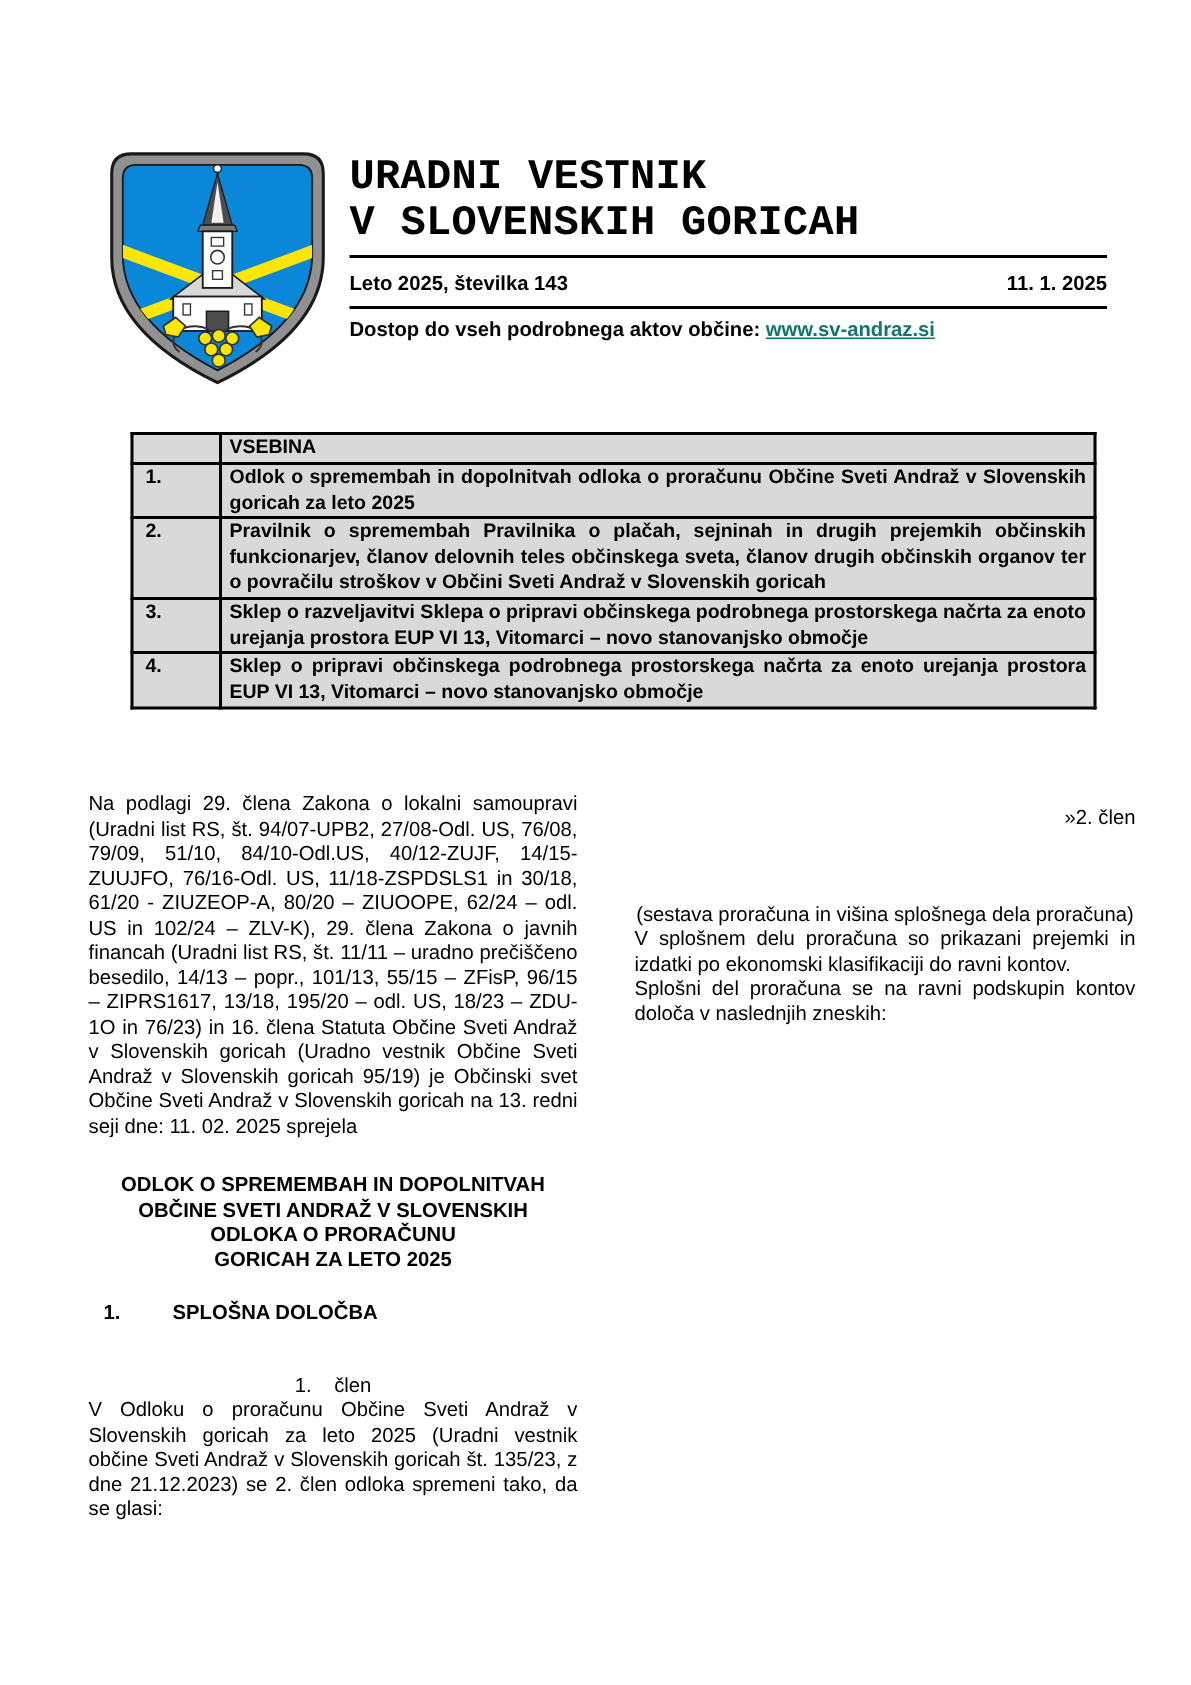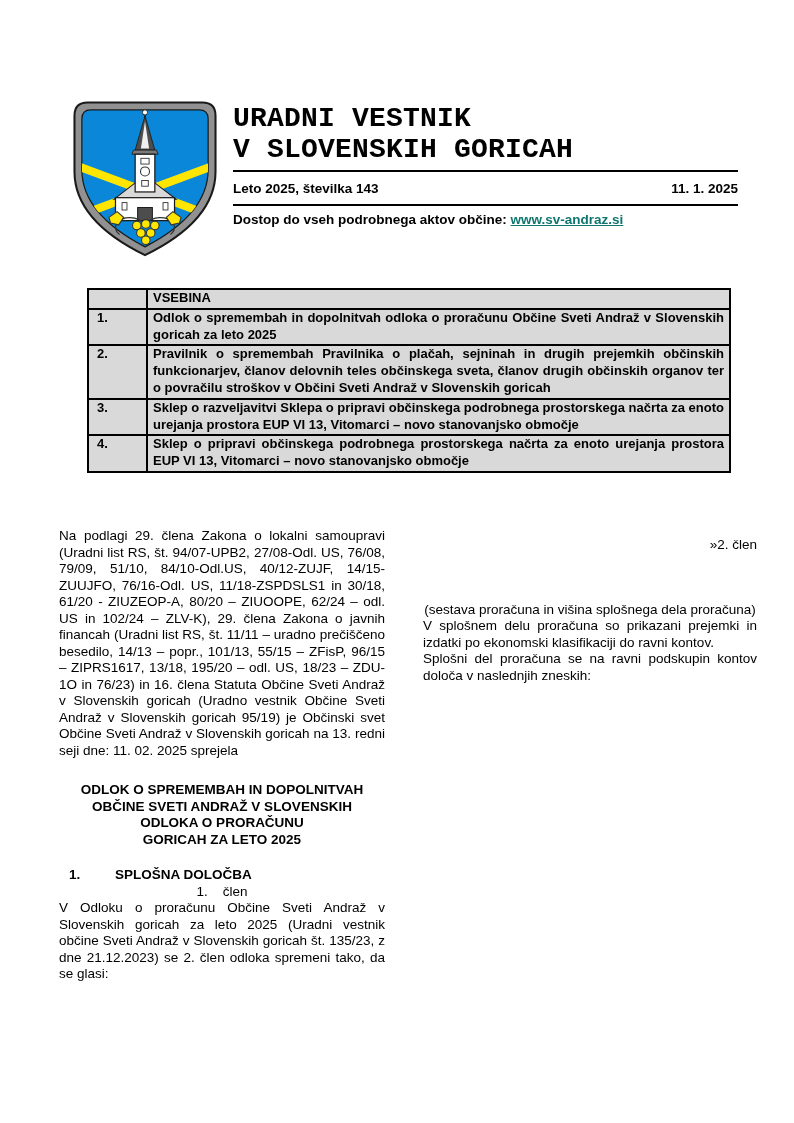--- a/index.html
+++ b/index.html
@@ -25,21 +25,21 @@
   .toc td.num{width:44px;padding-left:8px;}
   .toc td.txt{text-align:justify;}
   
   .col{position:absolute;font-size:13.5px;line-height:16.5px;}
   .col p{margin:0;text-align:justify;}
   .col-left{left:59px;top:528px;width:326px;}
   .col-right{left:423px;top:537px;width:334px;}
   .decree-title{margin-top:23px;text-align:center;font-weight:700;}
   .section-head{margin-top:19px;font-weight:700;padding-left:10px;}
   .section-head .sec-num{display:inline-block;width:46px;}
-  .article-head{margin-top:0;text-align:center;}
+  .article-head{margin-top:32px;text-align:center;}
   .article-head .art-gap{display:inline-block;width:15px;}
   .body-para{margin-top:13px;}
   .r-head{text-align:right;}
   .r-sub{text-align:center;margin-top:48px;}
   .r-para1{margin-top:16px;}
   .r-para2{margin-top:14px;}
 </style>
 </head>
 <body>
 

